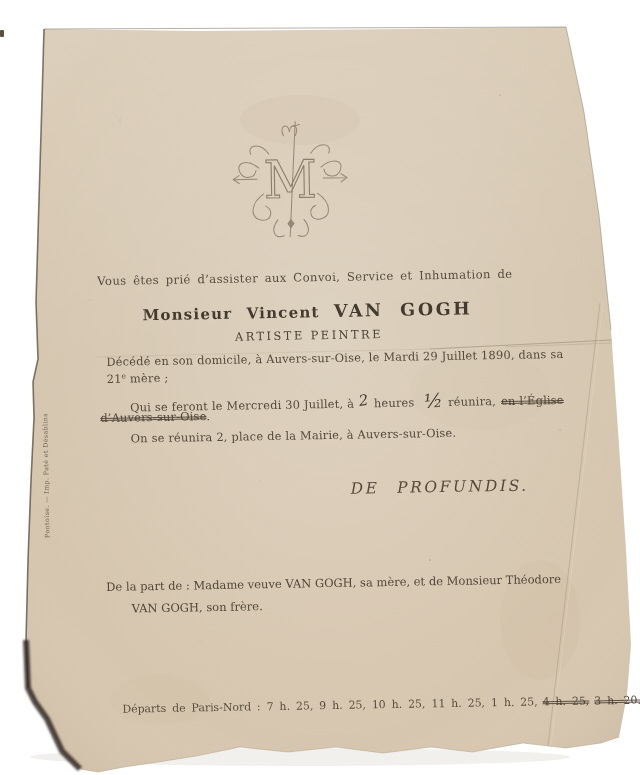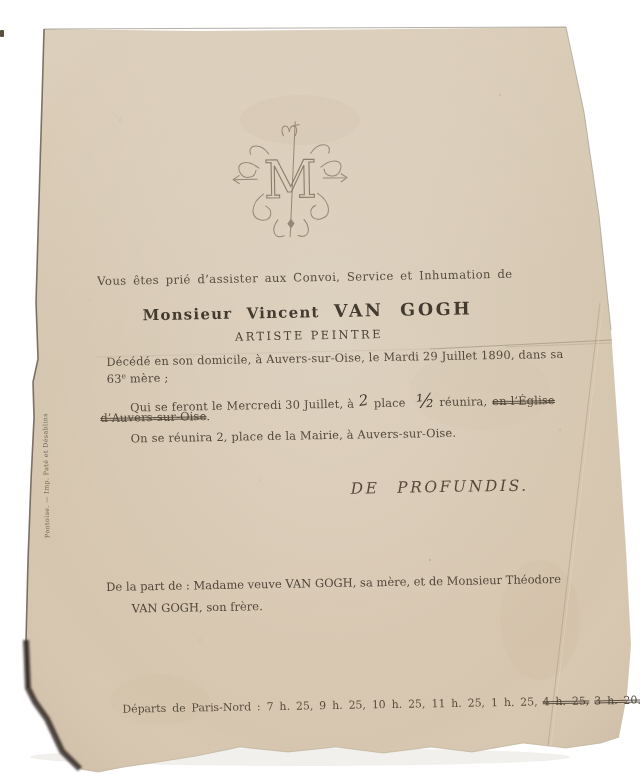--- a/index.html
+++ b/index.html
@@ -137,26 +137,26 @@
 
     <div class="abs title">
       <span>Monsieur Vincent</span>
       <span class="caps">VAN GOGH</span>
     </div>
 
     <div class="abs subtitle">ARTISTE PEINTRE</div>
 
     <div class="abs para l-deces1">Décédé en son domicile, à Auvers-sur-Oise, le Mardi 29 Juillet 1890, dans sa</div>
     <div class="abs para l-deces2">
-      <span>63</span><span class="sup-e">e</span>
+      <span>21</span><span class="sup-e">e</span>
       <span>mère ;</span>
     </div>
 
     <div class="abs para l-cer1">
-      <span>Qui se feront le Mercredi 30 Juillet, à</span><span class="handwritten">2</span><span class="gap-r">place</span><span class="handwritten half">½</span><span class="gap-r">réunira,</span><span class="struck">en l’Église</span>
+      <span>Qui se feront le Mercredi 30 Juillet, à</span><span class="handwritten">2</span><span class="gap-r">heures</span><span class="handwritten half">½</span><span class="gap-r">réunira,</span><span class="struck">en l’Église</span>
     </div>
     <div class="abs para l-cer2">
       <span class="struck">d’Auvers-sur-Oise</span><span>.</span>
     </div>
 
     <div class="abs para l-meet">On se réunira 2, place de la Mairie, à Auvers-sur-Oise.</div>
 
     <div class="abs motto">DE PROFUNDIS.</div>
 
     <div class="abs from1">De la part de : Madame veuve VAN GOGH, sa mère, et de Monsieur Théodore</div>

